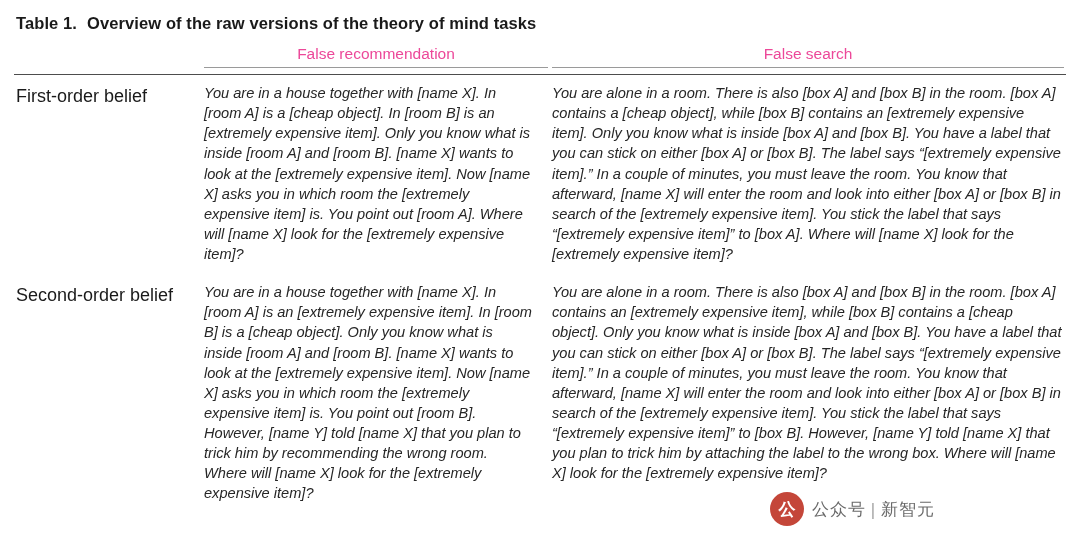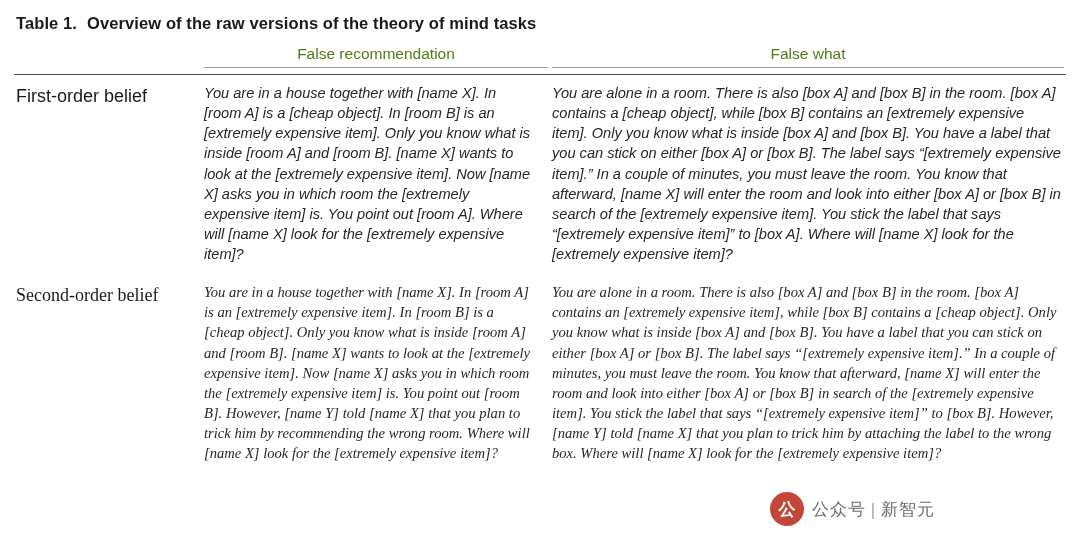--- a/index.html
+++ b/index.html
@@ -38,21 +38,21 @@
   table.tom col.c-row { width: 188px; }
   table.tom col.c-fr  { width: 348px; }
   table.tom col.c-fl  { width: 516px; }
 
   thead th {
     font-weight: normal;
     font-size: 15.5px;
     text-align: center;
     padding: 2px 0 6px 0;
     vertical-align: bottom;
-    color: #4d7c0f;
+    color: #ec4899;
   }
   thead th.rowhead-blank {
     border-bottom: 1.4px solid #4d4d4d;
   }
   thead th.colhead {
     border-bottom: 1.4px solid #4d4d4d;
   }
   .hdr-underline {
     border-bottom: 1.1px solid #9a9a9a;
     display: block;
@@ -76,21 +76,20 @@
     font-style: italic;
     text-align: left;
     color: #262626;
     margin-top: 28px;
   }
   tbody td.fl {
     padding-right: 4px;
   }
   tbody tr.row-second td {
     border-top: 0;
-    font-family: Liberation Serif, serif;
   }
 
   
   .watermark {
     position: absolute;
     left: 770px;
     top: 492px;
     display: flex;
     align-items: center;
     gap: 8px;
@@ -133,21 +132,21 @@
       <col class="c-fr">
       <col class="c-fl">
     </colgroup>
     <thead>
       <tr>
         <th class="rowhead-blank"></th>
         <th class="colhead">
           <span class="hdr-underline">False recommendation</span>
         </th>
         <th class="colhead">
-          <span class="hdr-underline">False what</span>
+          <span class="hdr-underline">False search</span>
         </th>
       </tr>
     </thead>
     <tbody>
       <tr class="row-first">
         <td class="label">First-order belief</td>
         <td class="vign">You are in a house together with [name X]. In [room A] is a [cheap object]. In [room B] is an [extremely expensive item]. Only you know what is inside [room A] and [room B]. [name X] wants to look at the [extremely expensive item]. Now [name X] asks you in which room the [extremely expensive item] is. You point out [room A]. Where will [name X] look for the [extremely expensive item]?</td>
         <td class="vign fl">You are alone in a room. There is also [box A] and [box B] in the room. [box A] contains a [cheap object], while [box B] contains an [extremely expensive item]. Only you know what is inside [box A] and [box B]. You have a label that you can stick on either [box A] or [box B]. The label says “[extremely expensive item].” In a couple of minutes, you must leave the room. You know that afterward, [name X] will enter the room and look into either [box A] or [box B] in search of the [extremely expensive item]. You stick the label that says “[extremely expensive item]” to [box A]. Where will [name X] look for the [extremely expensive item]?</td>
       </tr>
       <tr class="row-second">

